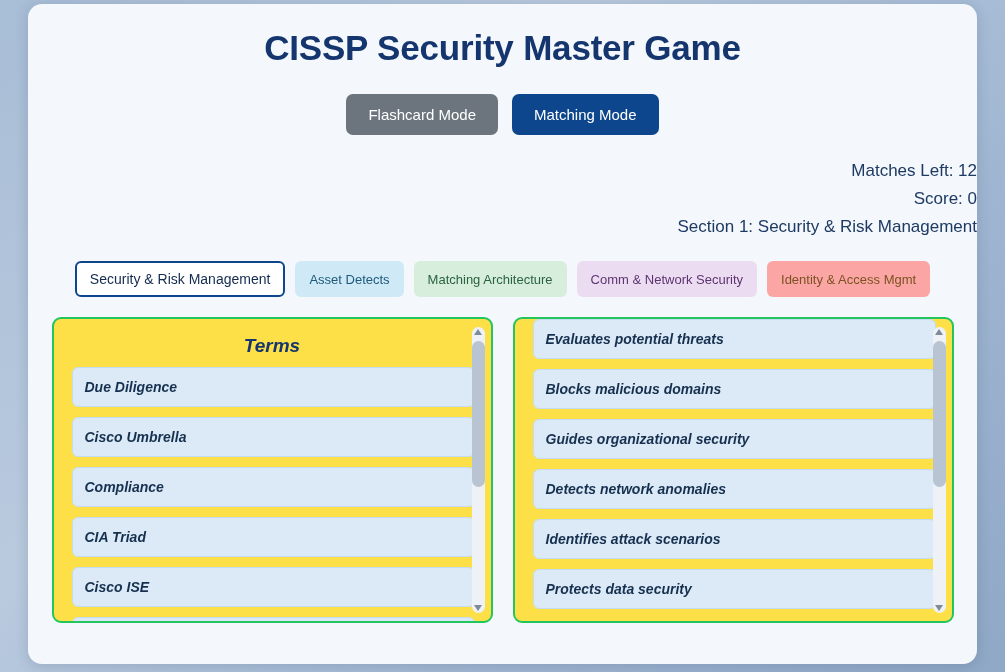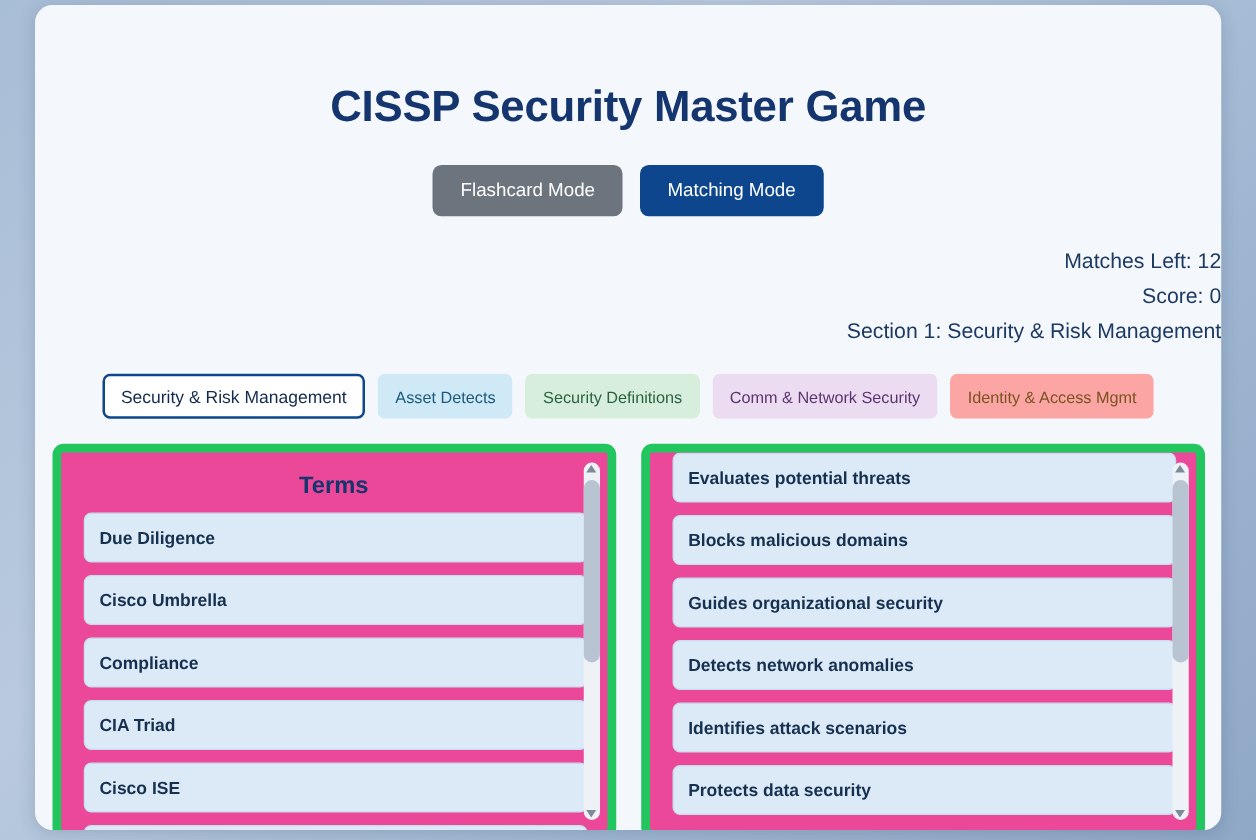--- a/index.html
+++ b/index.html
@@ -19,21 +19,21 @@
     top: 4px;
     width: 949px;
     height: 660px;
     background: #f4f7fb;
     border-radius: 14px;
     box-shadow: 0 2px 14px rgba(30, 50, 80, 0.18);
     overflow: hidden;
   }
   #page-title {
     margin: 0;
-    padding-top: 62px;
+    padding-top: 24px;
     text-align: center;
     font-size: 35px;
     font-weight: bold;
     color: #14356e;
     letter-spacing: -0.2px;
   }
   #mode-bar {
     margin-top: 26px;
     display: flex;
     justify-content: center;
@@ -87,25 +87,26 @@
   }
   #columns {
     margin-top: 20px;
     display: flex;
     justify-content: center;
     gap: 20px;
   }
   .panel {
     width: 437px;
     height: 302px;
-    background: #ec4899;
-    border: 7px solid #22c55e;
+    background: #fde047;
+    border: 2px solid #22c55e;
     border-radius: 9px;
     position: relative;
     overflow: hidden;
+    font-style: italic;
   }
   .panel-title {
     text-align: center;
     font-size: 19px;
     font-weight: bold;
     color: #14356e;
     padding: 16px 0 10px 0;
   }
   .panel-list {
     padding: 0 16px 0 18px;
@@ -170,21 +171,21 @@
 
   <div id="status-block">
     <div>Matches Left: 12</div>
     <div>Score: 0</div>
     <div>Section 1: Security &amp; Risk Management</div>
   </div>
 
   <div id="section-chips">
     <button class="chip selected" style="background:#ffffff;color:#132b4f;">Security &amp; Risk Management</button>
     <button class="chip" style="background:#cfe9f7;color:#1d5a7a;">Asset Detects</button>
-    <button class="chip" style="background:#d8eedd;color:#2a6340;">Security Definitions</button>
+    <button class="chip" style="background:#d8eedd;color:#2a6340;">Matching Architecture</button>
     <button class="chip" style="background:#ecdcf2;color:#5c3570;">Comm &amp; Network Security</button>
     <button class="chip" style="background:#fca5a5;color:#7a5320;">Identity &amp; Access Mgmt</button>
   </div>
 
   <div id="columns">
 
     <div class="panel">
       <div class="panel-title">Terms</div>
       <div class="panel-list">
         <div class="card-item">Due Diligence</div>

